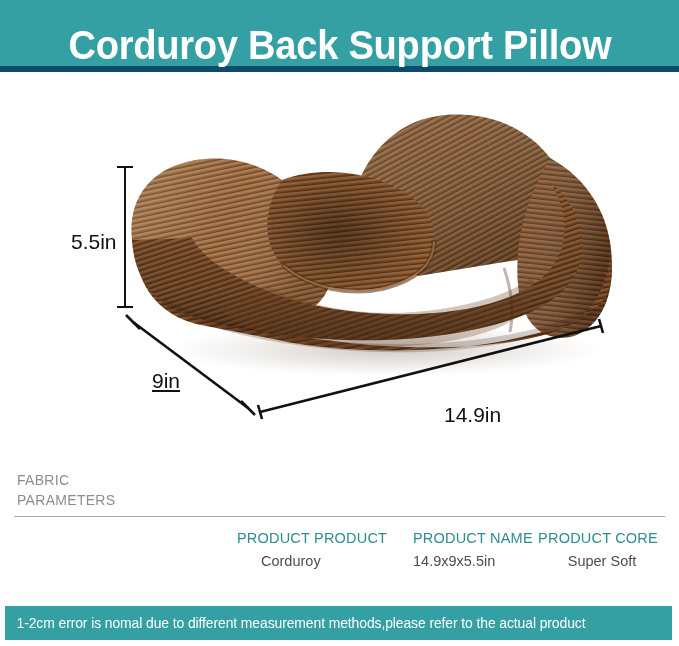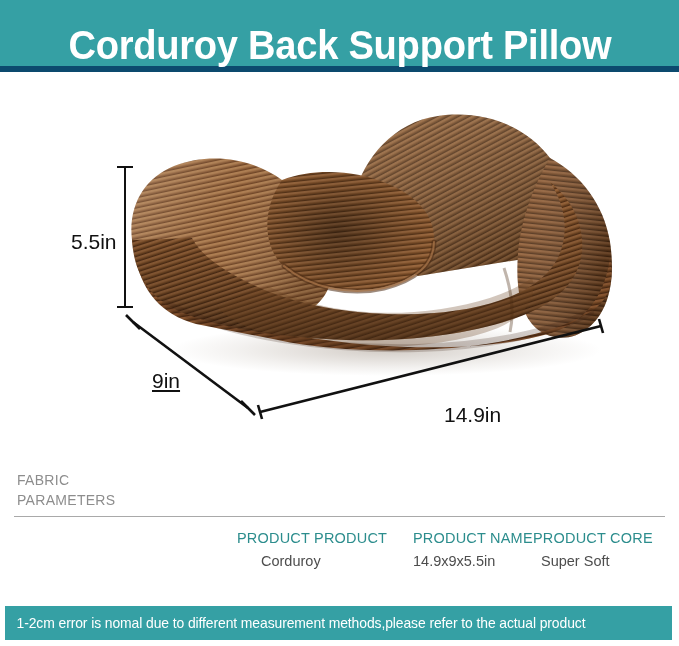--- a/index.html
+++ b/index.html
@@ -162,21 +162,21 @@
     line-height: 18px;
     margin-top: 5px;
     white-space: nowrap;
   }
   .param-col.c0 { left: 17px;  width: 210px; }
   .param-col.c0 .param-val { margin-left: 0px; }
   .param-col.c1 { left: 237px; width: 165px; }
   .param-col.c1 .param-val { margin-left: 24px; }
   .param-col.c2 { left: 413px; width: 115px; }
   .param-col.c2 .param-val { margin-left: 0px; }
-  .param-col.c3 { left: 533px; width: 130px; }
+  .param-col.c3 { left: 533px; width: 130px; text-align: center; }
   .param-col.c3 .param-val { margin-left: 8px; }
 
   
   .footer-banner {
     position: absolute;
     left: 5px;
     top: 606px;
     width: 667px;
     height: 34px;
     background: #35a0a4;

